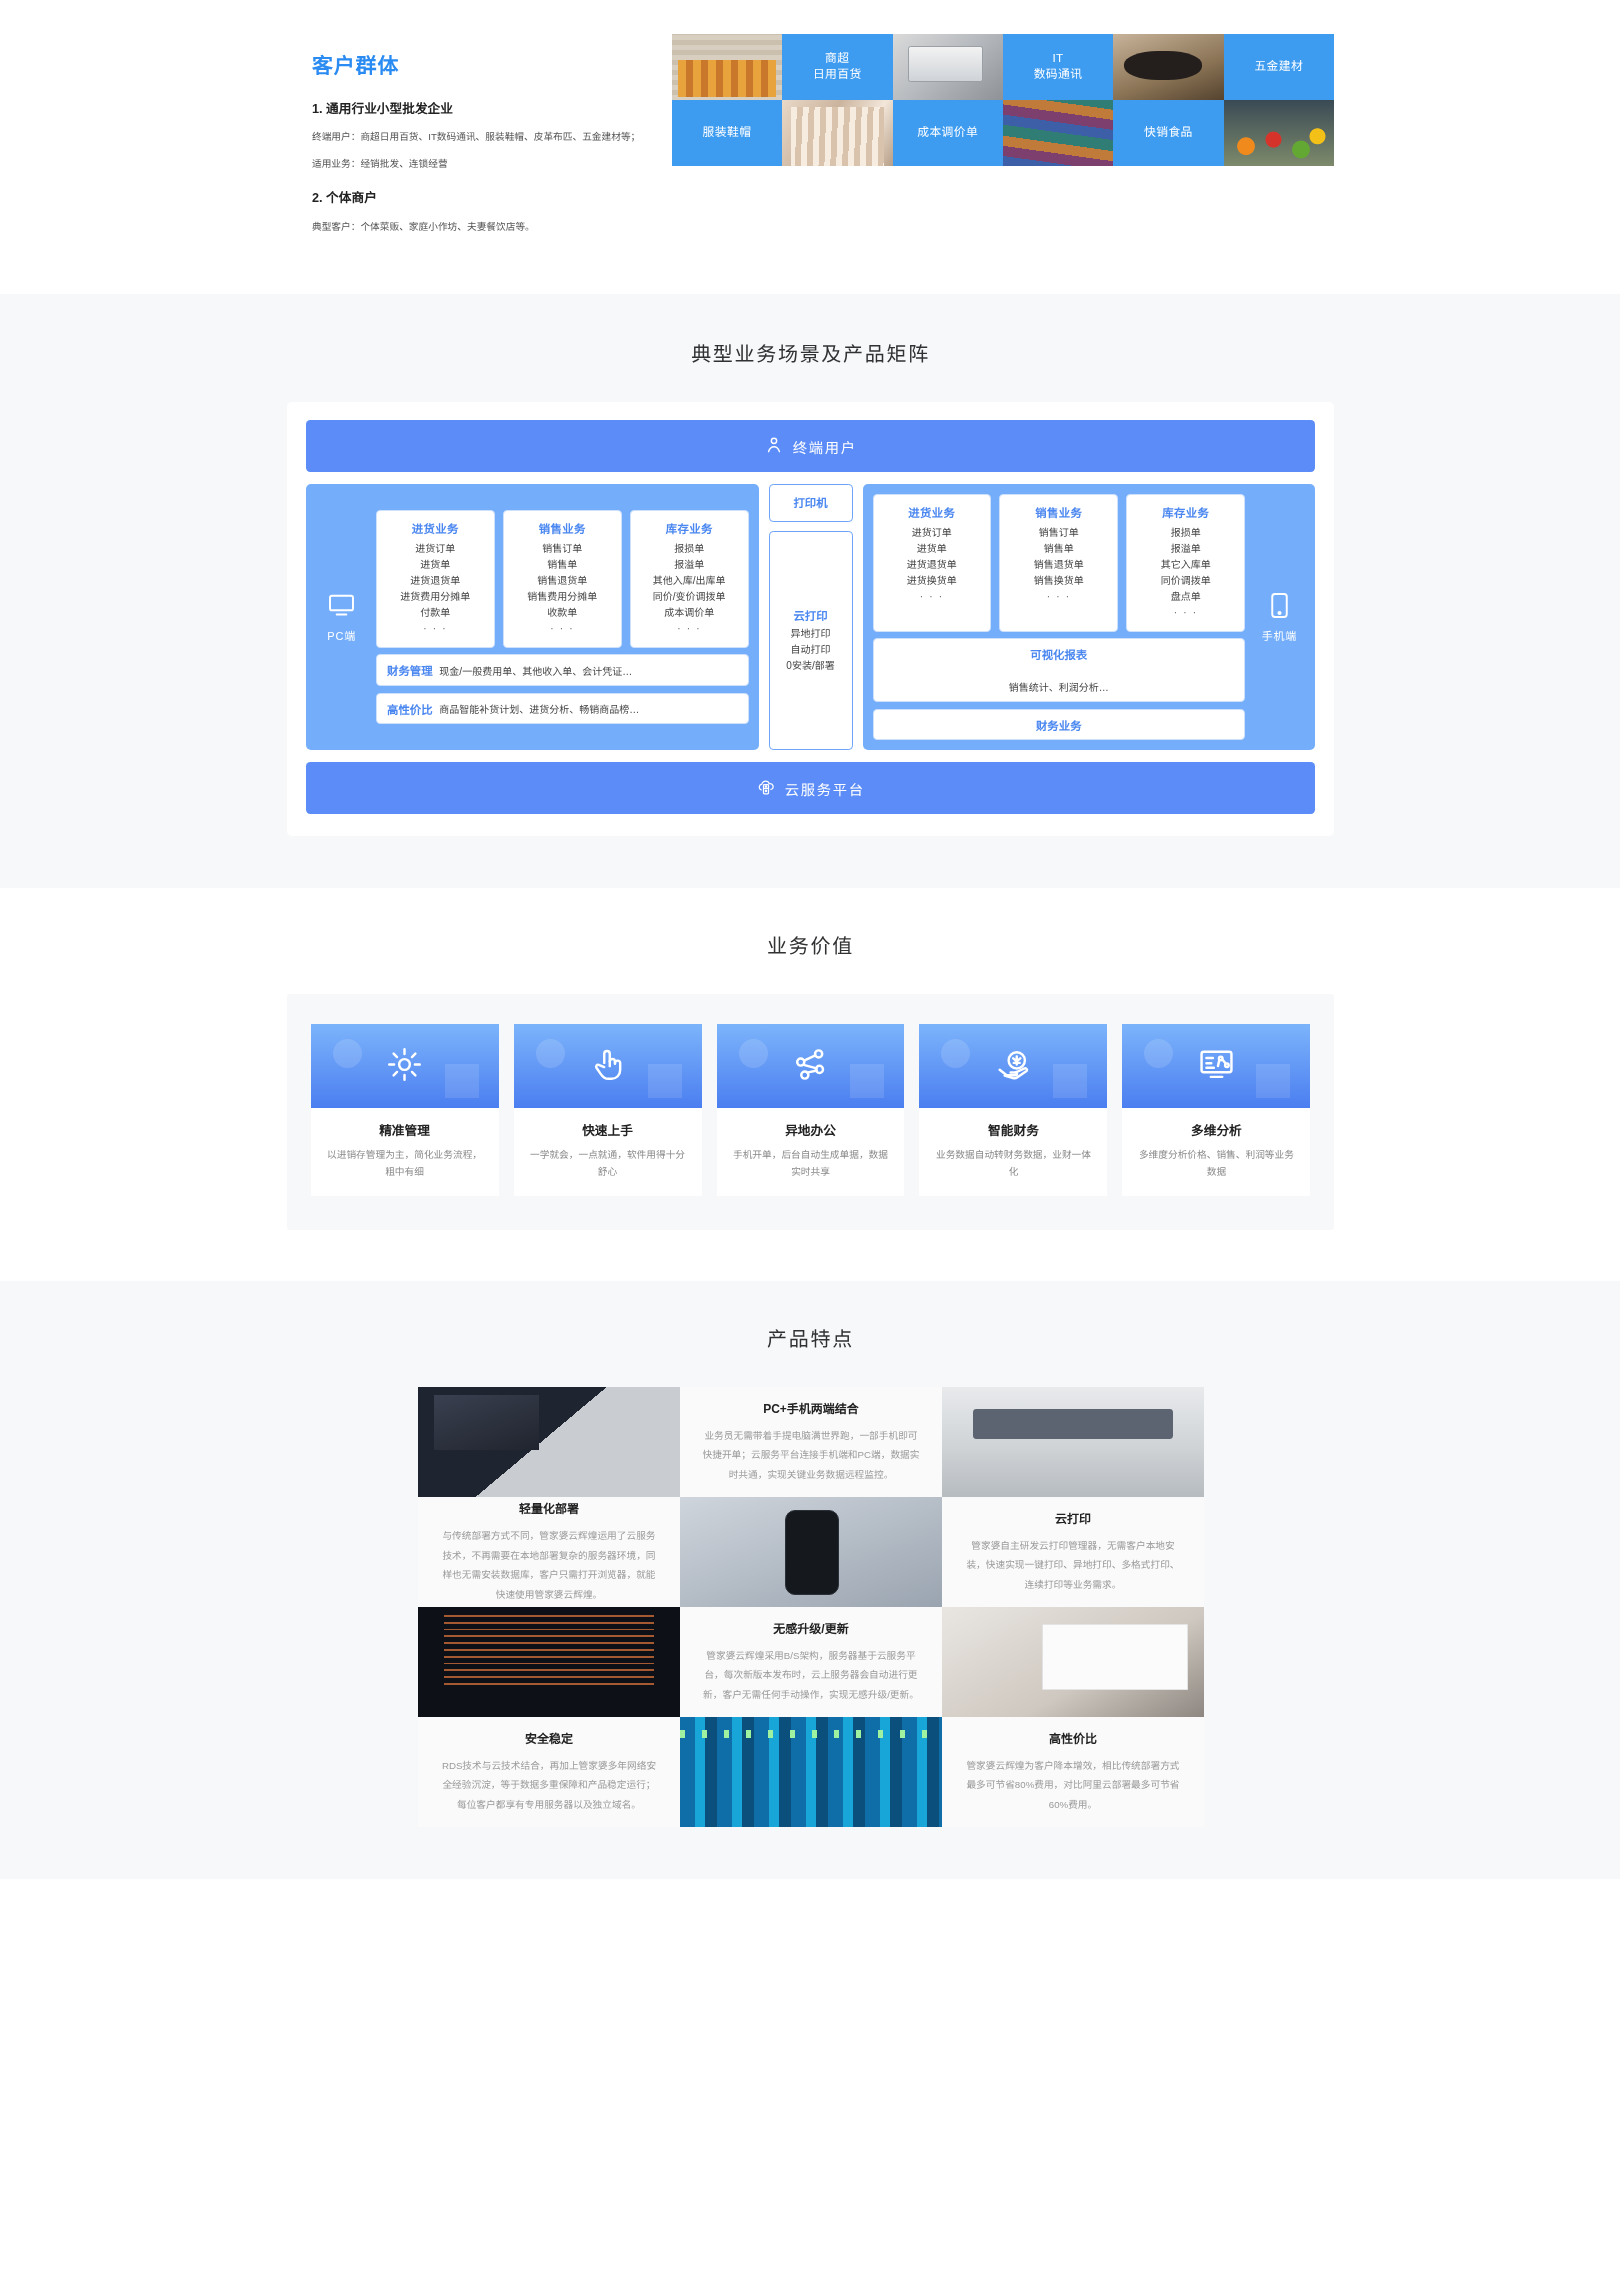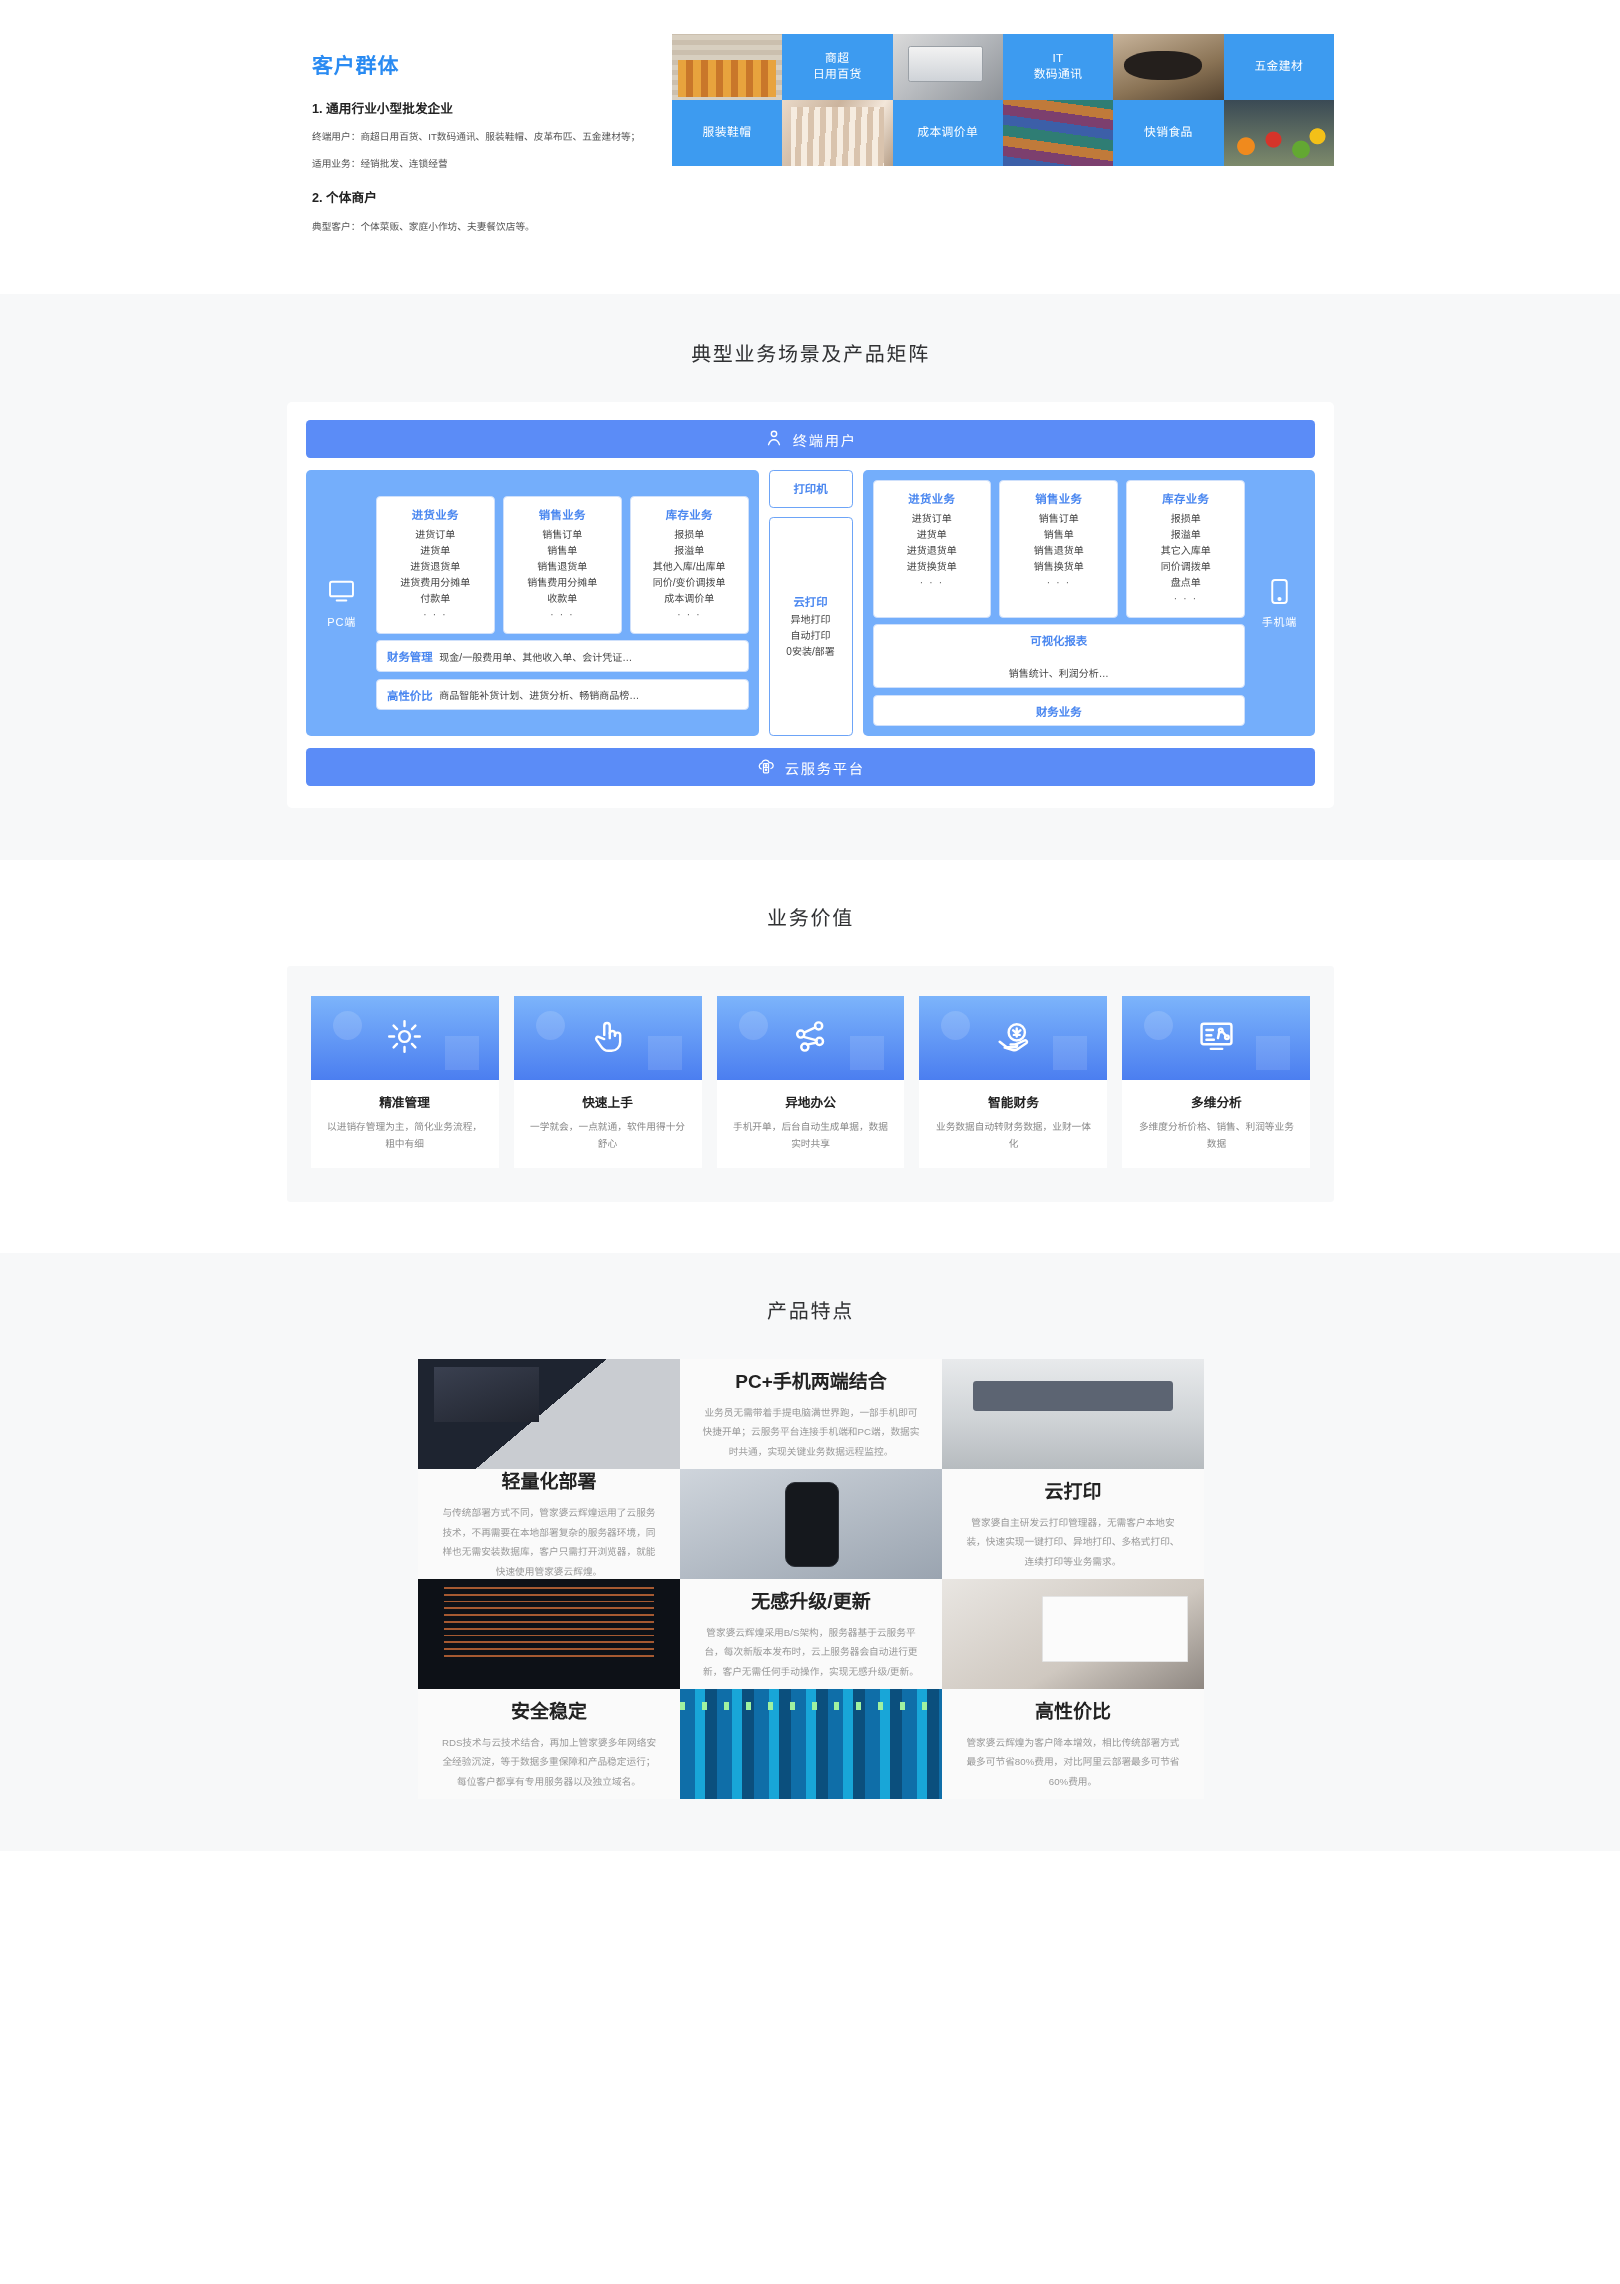--- a/index.html
+++ b/index.html
@@ -63,21 +63,21 @@
   .sec-matrix { background:#f7f8f9; padding: 44px 0 52px 0; }
   .sec-title {
     text-align:center; font-size:20px; color:#303133; letter-spacing:1.7px; margin-bottom: 35px;
     font-weight: 400;
   }
   .matrix-card {
     width: 1047px; margin: 0 auto; background:#ffffff; border-radius:5px;
     padding: 18.6px 18.6px 22px 18.6px;
   }
   .band {
-    background:#5b8cf7; border-radius:4.2px; height:38px;
+    background:#5b8cf7; border-radius:4.2px; height:52px;
     display:flex; align-items:center; justify-content:center; gap:8.4px;
     color:#fff; font-size:14.3px; letter-spacing:1.7px;
   }
   .band svg { width:20px; height:20px; }
   .matrix-body { display:flex; gap:10px; margin: 11.8px 0; align-items: stretch; }
 
   .panel {
     background:#74aefb; border-radius:5px; padding:10px; display:flex; align-items:center; gap:8.4px;
   }
   .panel-left { flex: 1 1 0; }
@@ -136,21 +136,21 @@
   .feat-grid {
     width: 785px; margin: 0 auto;
     display:grid; grid-template-columns: repeat(3, 262px);
     grid-auto-rows: 110px;
   }
   .fc { position:relative; overflow:hidden; }
   .fc-text {
     background:#fafafa; display:flex; flex-direction:column; align-items:center; justify-content:center;
     padding: 8.4px 20px; text-align:center;
   }
-  .fc-h { font-size:19px; font-weight:bold; color:#222; margin-bottom:10px; }
+  .fc-h { font-size:12px; font-weight:bold; color:#222; margin-bottom:10px; }
   .fc-p { font-size:9.7px; color:#9a9a9a; line-height:2.0; }
   .ph-mac{background:linear-gradient(140deg,#1e2430 0 48%,#c9ccd1 48% 100%);}
   .ph-mac::after{content:"";position:absolute;left:6%;top:8%;width:40%;height:50%;
      background:linear-gradient(160deg,#3a4050,#20242e);}
   .ph-printer{background:linear-gradient(180deg,#e8eaec 0%,#cfd3d6 55%,#b6bbbf 100%);}
   .ph-printer::after{content:"";position:absolute;left:12%;top:20%;width:76%;height:28%;
      background:#5c6472;border-radius:3.4px;}
   .ph-phone{background:linear-gradient(160deg,#cfd5dc,#9aa4b0);}
   .ph-phone::after{content:"";position:absolute;left:40%;top:12%;width:20%;height:76%;
      background:#15181d;border-radius:10px;border:1.7px solid #2b2f36;}

